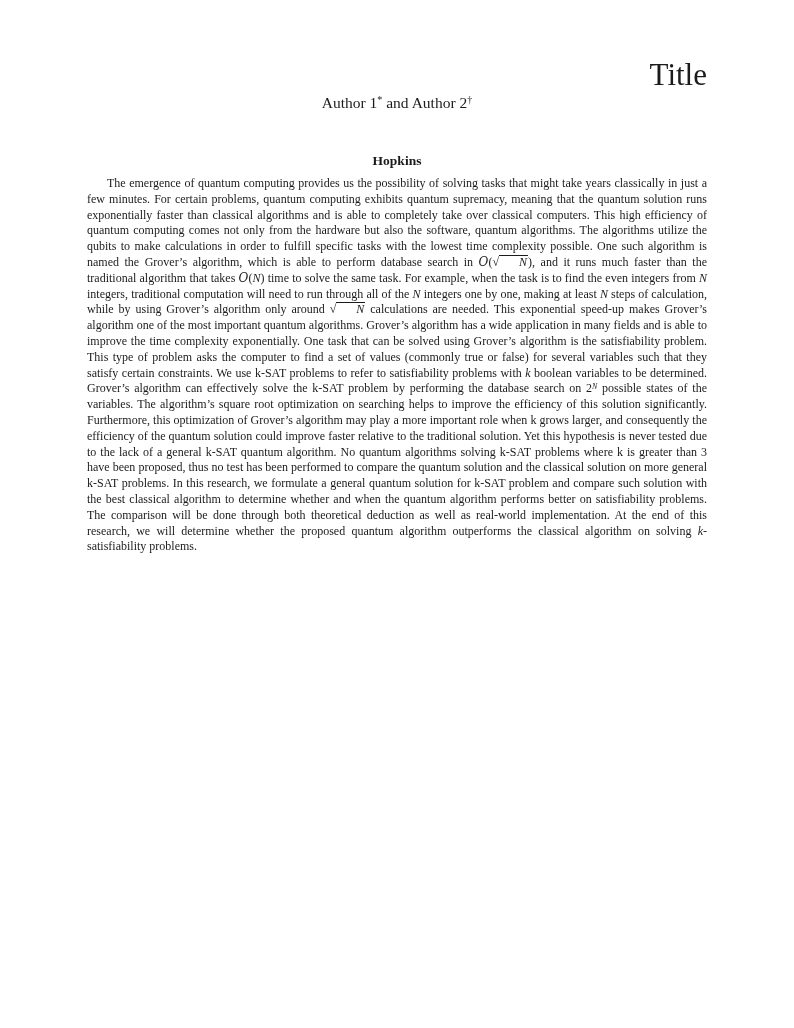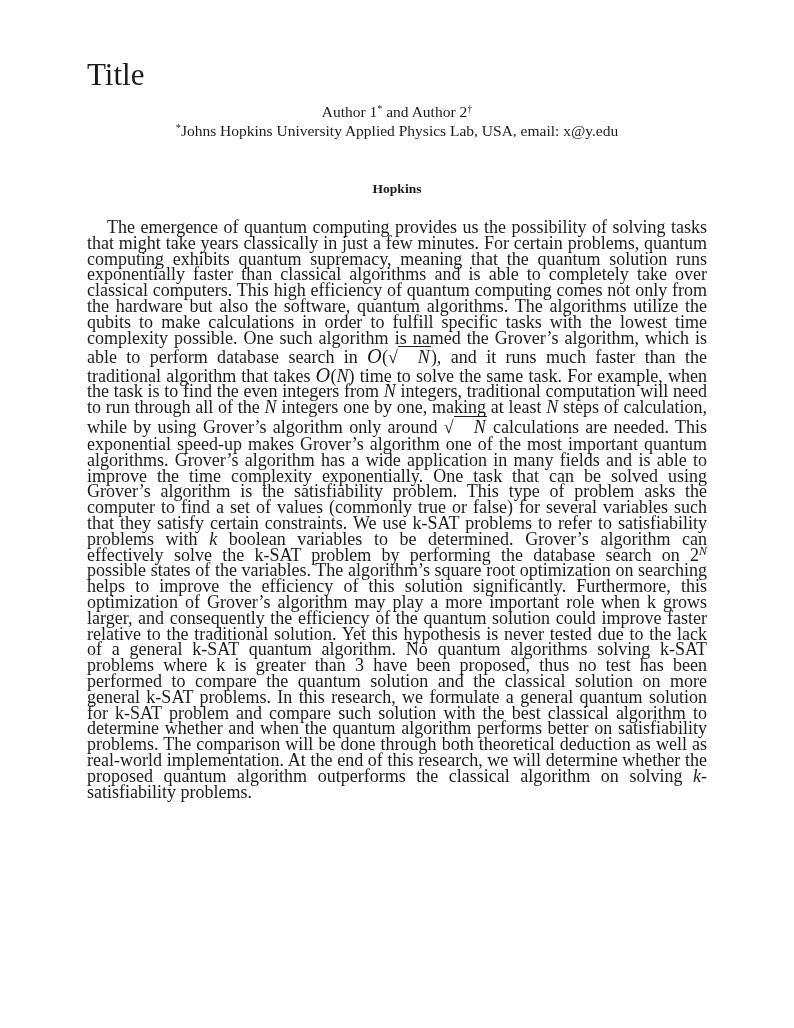--- a/index.html
+++ b/index.html
@@ -14,45 +14,44 @@
     box-sizing: border-box;
   }
   .content {
     margin: 0 auto;
     width: 620px;
   }
   .title {
     font-weight: 400;
     font-size: 31px;
     line-height: 36px;
-    text-align: left;
+    text-align: right;
     margin: 0;
     padding-top: 57px;
   }
   .authors {
-    margin-top: 9px;
     font-size: 15.5px;
     line-height: 19px;
     text-align: center;
   }
   .affil {
     font-size: 15.5px;
     line-height: 19px;
     text-align: center;
   }
   .abs-head {
     margin: 41px 0 0 0;
     font-size: 13.5px;
     line-height: 15px;
     font-weight: 700;
     text-align: center;
   }
   .abs-text {
-    margin: 24px 0 0 0;
-    font-size: 18px;
+    margin: 8px 0 0 0;
+    font-size: 12px;
     line-height: 15.8px;
     text-align: justify;
     text-indent: 20px;
   }
   sup {
     font-size: 66%;
     line-height: 0;
     vertical-align: baseline;
     position: relative;
     top: -0.45em;
@@ -68,17 +67,16 @@
     padding-right: 1px;
   }
 </style>
 </head>
 <body>
 
 <div class="page" style="color: rgb(27, 27, 27); background: rgb(255, 255, 255);">
   <div class="content">
     <h1 class="title">Title</h1>
     <div class="authors">Author 1<sup>*</sup> and Author 2<sup>†</sup></div>
-    <div class="affil"><sup>*</sup>Johns Hopkins University Applied Physics Lab, USA, email: x@y.edu</div>
     <h2 class="abs-head">Hopkins</h2>
     <p class="abs-text">The emergence of quantum computing provides us the possibility of solving tasks that might take years classically in just a few minutes. For certain problems, quantum computing exhibits quantum supremacy, meaning that the quantum solution runs exponentially faster than classical algorithms and is able to completely take over classical computers. This high efficiency of quantum computing comes not only from the hardware but also the software, quantum algorithms. The algorithms utilize the qubits to make calculations in order to fulfill specific tasks with the lowest time complexity possible. One such algorithm is named the Grover’s algorithm, which is able to perform database search in <span class="mcal">O</span>(<span class="msqrt">√<span class="rad">N</span></span>), and it runs much faster than the traditional algorithm that takes <span class="mcal">O</span>(<span class="mi">N</span>) time to solve the same task. For example, when the task is to find the even integers from <span class="mi">N</span> integers, traditional computation will need to run through all of the <span class="mi">N</span> integers one by one, making at least <span class="mi">N</span> steps of calculation, while by using Grover’s algorithm only around <span class="msqrt">√<span class="rad">N</span></span> calculations are needed. This exponential speed-up makes Grover’s algorithm one of the most important quantum algorithms. Grover’s algorithm has a wide application in many fields and is able to improve the time complexity exponentially. One task that can be solved using Grover’s algorithm is the satisfiability problem. This type of problem asks the computer to find a set of values (commonly true or false) for several variables such that they satisfy certain constraints. We use k-SAT problems to refer to satisfiability problems with <span class="mi">k</span> boolean variables to be determined. Grover’s algorithm can effectively solve the k-SAT problem by performing the database search on 2<sup class="mi">N</sup> possible states of the variables. The algorithm’s square root optimization on searching helps to improve the efficiency of this solution significantly. Furthermore, this optimization of Grover’s algorithm may play a more important role when k grows larger, and consequently the efficiency of the quantum solution could improve faster relative to the traditional solution. Yet this hypothesis is never tested due to the lack of a general k-SAT quantum algorithm. No quantum algorithms solving k-SAT problems where k is greater than 3 have been proposed, thus no test has been performed to compare the quantum solution and the classical solution on more general k-SAT problems. In this research, we formulate a general quantum solution for k-SAT problem and compare such solution with the best classical algorithm to determine whether and when the quantum algorithm performs better on satisfiability problems. The comparison will be done through both theoretical deduction as well as real-world implementation. At the end of this research, we will determine whether the proposed quantum algorithm outperforms the classical algorithm on solving <span class="mi">k</span>-satisfiability problems.</p>
   </div>
 </div>
 
 </body></html>

